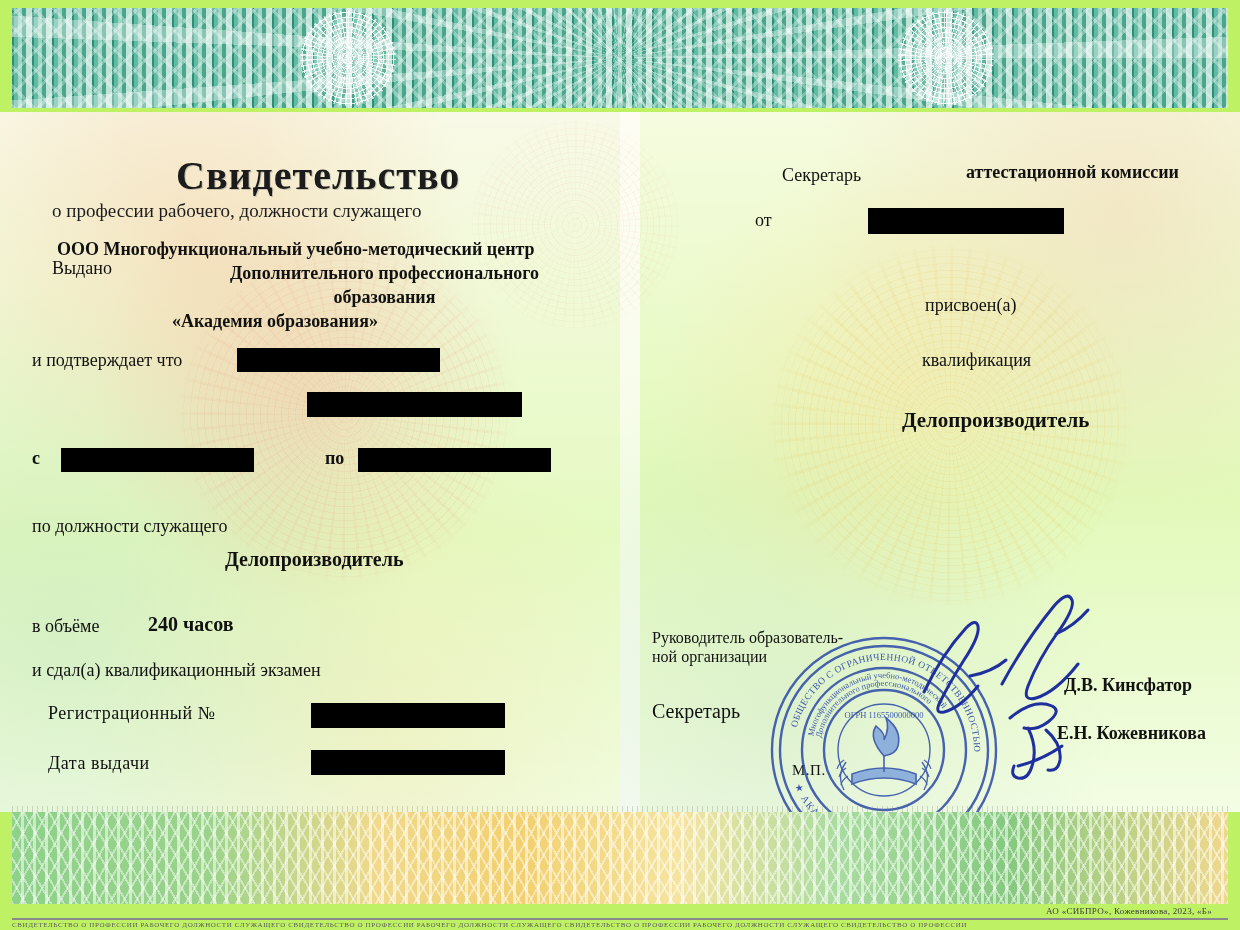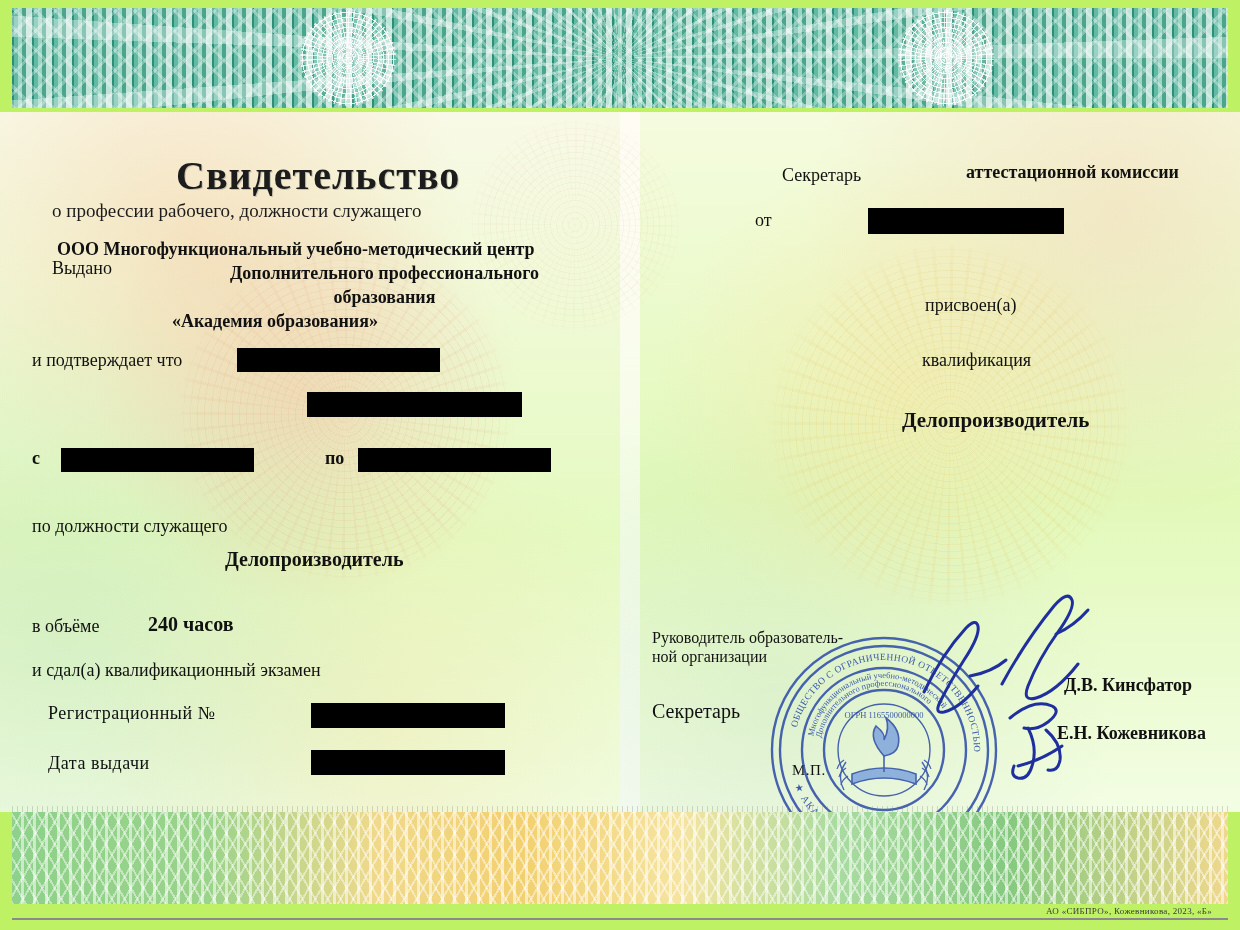--- a/index.html
+++ b/index.html
@@ -497,14 +497,15 @@
       <path d="M112 186 q24 -6 44 -20"></path>
     </g>
   </svg>
 
   <div class="wave-strip"></div>
   <div class="border-bottom">
     <div class="zig"></div>
   </div>
   <div class="printer-mark">АО «СИБПРО», Кожевникова, 2023, «Б»</div>
   <div class="bottom-rule"></div>
+  <div class="microtext-bottom">СВИДЕТЕЛЬСТВО О ПРОФЕССИИ РАБОЧЕГО ДОЛЖНОСТИ СЛУЖАЩЕГО СВИДЕТЕЛЬСТВО О ПРОФЕССИИ РАБОЧЕГО ДОЛЖНОСТИ СЛУЖАЩЕГО СВИДЕТЕЛЬСТВО О ПРОФЕССИИ РАБОЧЕГО ДОЛЖНОСТИ СЛУЖАЩЕГО СВИДЕТЕЛЬСТВО О ПРОФЕССИИ</div>
 
 </div>
 
 </body></html>

